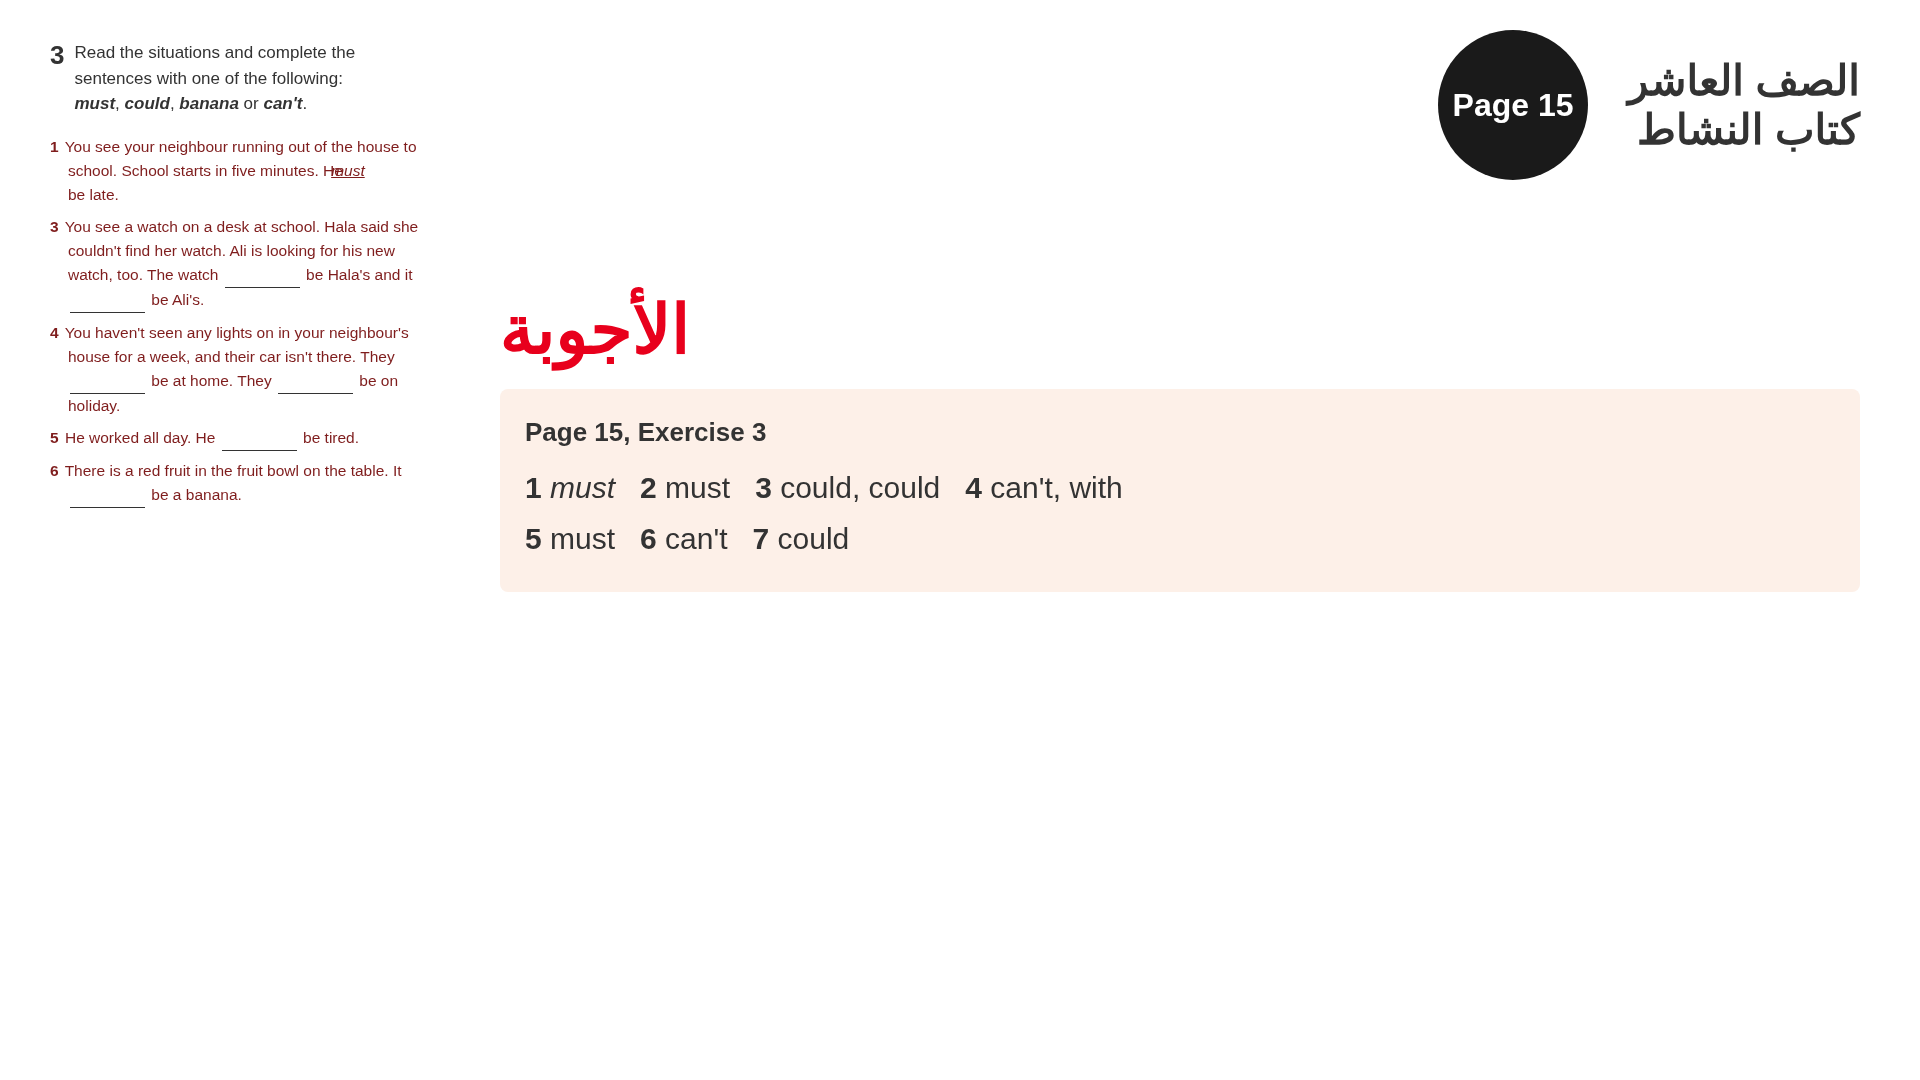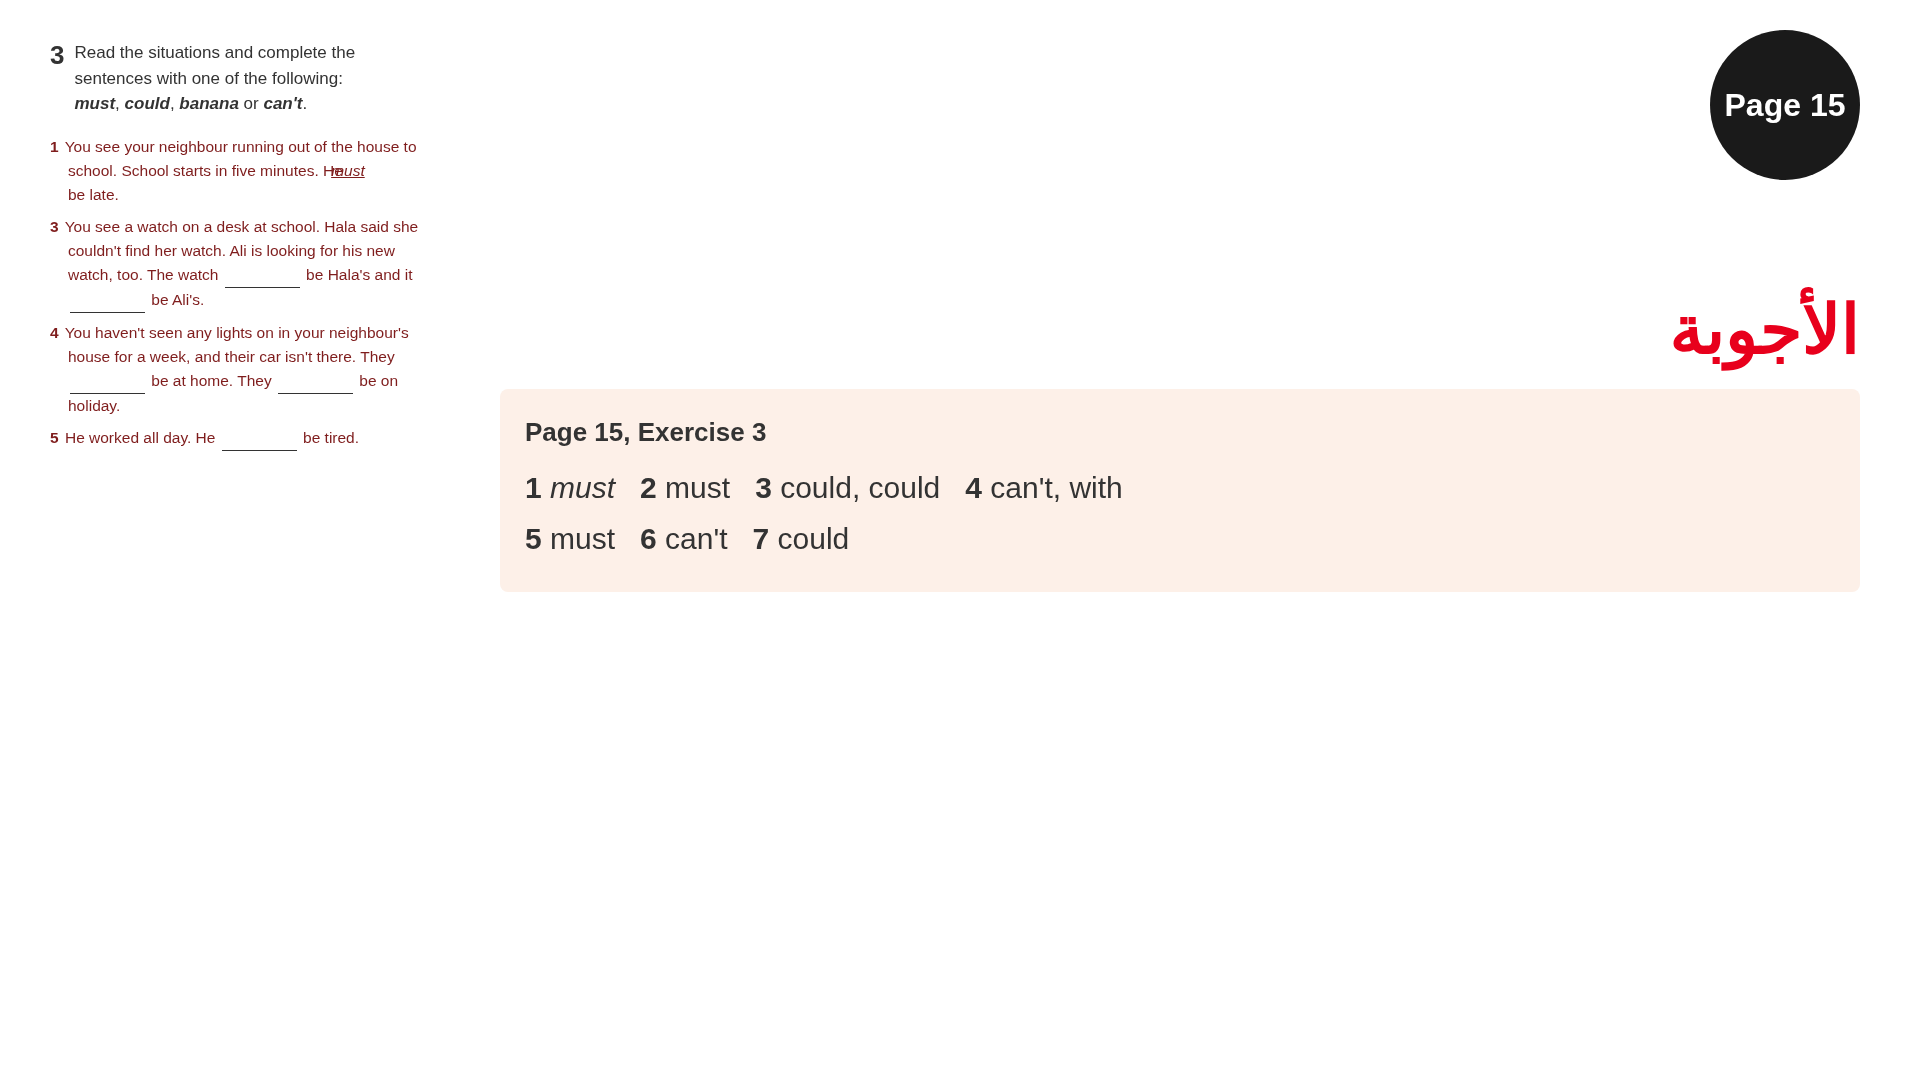--- a/index.html
+++ b/index.html
@@ -129,21 +129,21 @@
       font-weight: bold;
     }
 
     .answers-section {
       width: 100%;
       margin-top: 80px;
       align-self: center;
     }
 
     .answers-arabic-title {
-      text-align: right;
+      text-align: left;
       font-size: 68px;
       font-weight: bold;
       color: #e8001c;
       direction: rtl;
       margin-bottom: 20px;
     }
 
     .answers-box {
       background: #fdf0e8;
       border-radius: 8px;
@@ -209,28 +209,36 @@
     <li>
       <span class="item-num">4</span>
       You haven't seen any lights on in your neighbour's house for a week, and their car isn't there. They <span class="blank">&nbsp;&nbsp;&nbsp;&nbsp;&nbsp;&nbsp;&nbsp;&nbsp;</span> be at home. They <span class="blank">&nbsp;&nbsp;&nbsp;&nbsp;&nbsp;&nbsp;&nbsp;&nbsp;</span> be on holiday.
     </li>
 
     <li>
       <span class="item-num">5</span>
       He worked all day. He <span class="blank">&nbsp;&nbsp;&nbsp;&nbsp;&nbsp;&nbsp;&nbsp;&nbsp;</span> be tired.
     </li>
 
+    <li>
+      <span class="item-num">6</span>
+      There is a red fruit in the fruit bowl on the table. It <span class="blank">&nbsp;&nbsp;&nbsp;&nbsp;&nbsp;&nbsp;&nbsp;&nbsp;</span> be a banana.
+    </li>
 
   </ol>
 </div>
 
 <div class="right-panel">
   <div class="top-right">
     <div class="page-badge">
       <span class="page-badge-text">Page 15</span>
+    </div>
+    <div class="arabic-titles">
+      <div class="arabic-title-1">الصف العاشر</div>
+      <div class="arabic-title-2">كتاب النشاط</div>
     </div>
   </div>
 
   <div class="answers-section">
     <div class="answers-arabic-title">الأجوبة</div>
     <div class="answers-box">
       <div class="answers-box-header">Page 15, Exercise 3</div>
       <div class="answers-line">
         <span class="ans-num">1</span> <span class="ans-val">must</span>&nbsp;&nbsp;
         <span class="ans-num">2</span> <span class="ans-val-normal">must</span>&nbsp;&nbsp;

